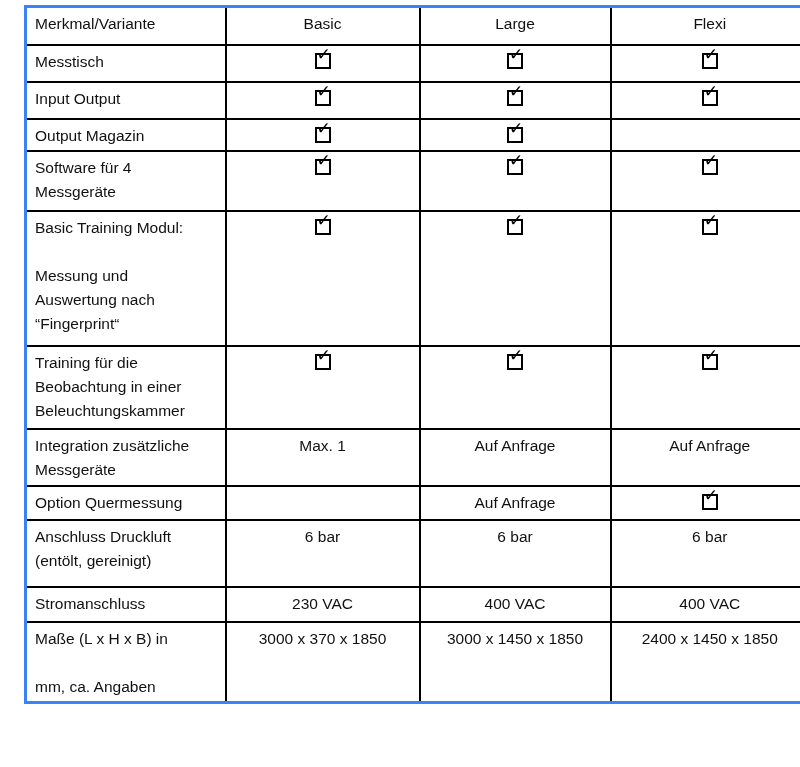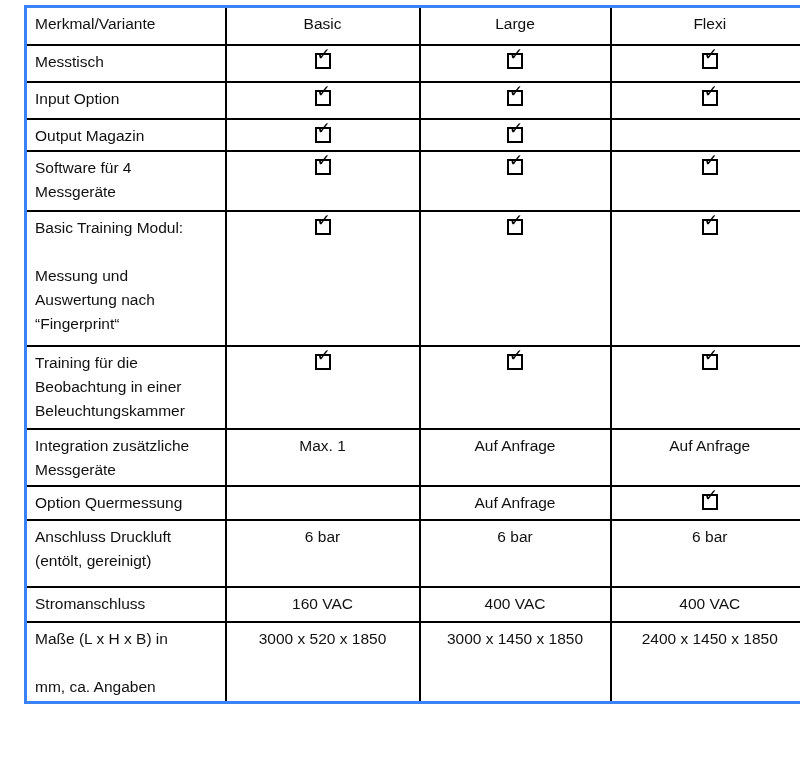--- a/index.html
+++ b/index.html
@@ -86,21 +86,21 @@
           <td class="header-variant">Large</td>
           <td class="header-variant">Flexi</td>
         </tr>
         <tr style="height: 37px;">
           <td class="label-cell">Messtisch</td>
           <td class="value-cell"><span class="cb"><span class="tick">✓</span></span></td>
           <td class="value-cell"><span class="cb"><span class="tick">✓</span></span></td>
           <td class="value-cell"><span class="cb"><span class="tick">✓</span></span></td>
         </tr>
         <tr style="height: 37px;">
-          <td class="label-cell">Input Option</td>
+          <td class="label-cell">Input Output</td>
           <td class="value-cell"><span class="cb"><span class="tick">✓</span></span></td>
           <td class="value-cell"><span class="cb"><span class="tick">✓</span></span></td>
           <td class="value-cell"><span class="cb"><span class="tick">✓</span></span></td>
         </tr>
         <tr style="height: 28px;">
           <td class="label-cell">Output Magazin</td>
           <td class="value-cell"><span class="cb"><span class="tick">✓</span></span></td>
           <td class="value-cell"><span class="cb"><span class="tick">✓</span></span></td>
           <td class="value-cell"></td>
         </tr>
@@ -144,27 +144,27 @@
         </tr>
         <tr style="height: 67px;">
           <td class="label-cell">Anschluss Druckluft
 (entölt, gereinigt)</td>
           <td class="value-cell">6 bar</td>
           <td class="value-cell">6 bar</td>
           <td class="value-cell">6 bar</td>
         </tr>
         <tr style="height: 35px;">
           <td class="label-cell">Stromanschluss</td>
-          <td class="value-cell">160 VAC</td>
+          <td class="value-cell">230 VAC</td>
           <td class="value-cell">400 VAC</td>
           <td class="value-cell">400 VAC</td>
         </tr>
         <tr style="height: 78px;">
           <td class="label-cell">Maße (L x H x B) in
 
 mm, ca. Angaben</td>
-          <td class="value-cell">3000 x 520 x 1850</td>
+          <td class="value-cell">3000 x 370 x 1850</td>
           <td class="value-cell">3000 x 1450 x 1850</td>
           <td class="value-cell">2400 x 1450 x 1850</td>
         </tr>
       </tbody>
   </table>
 </div>
 
 </body></html>

